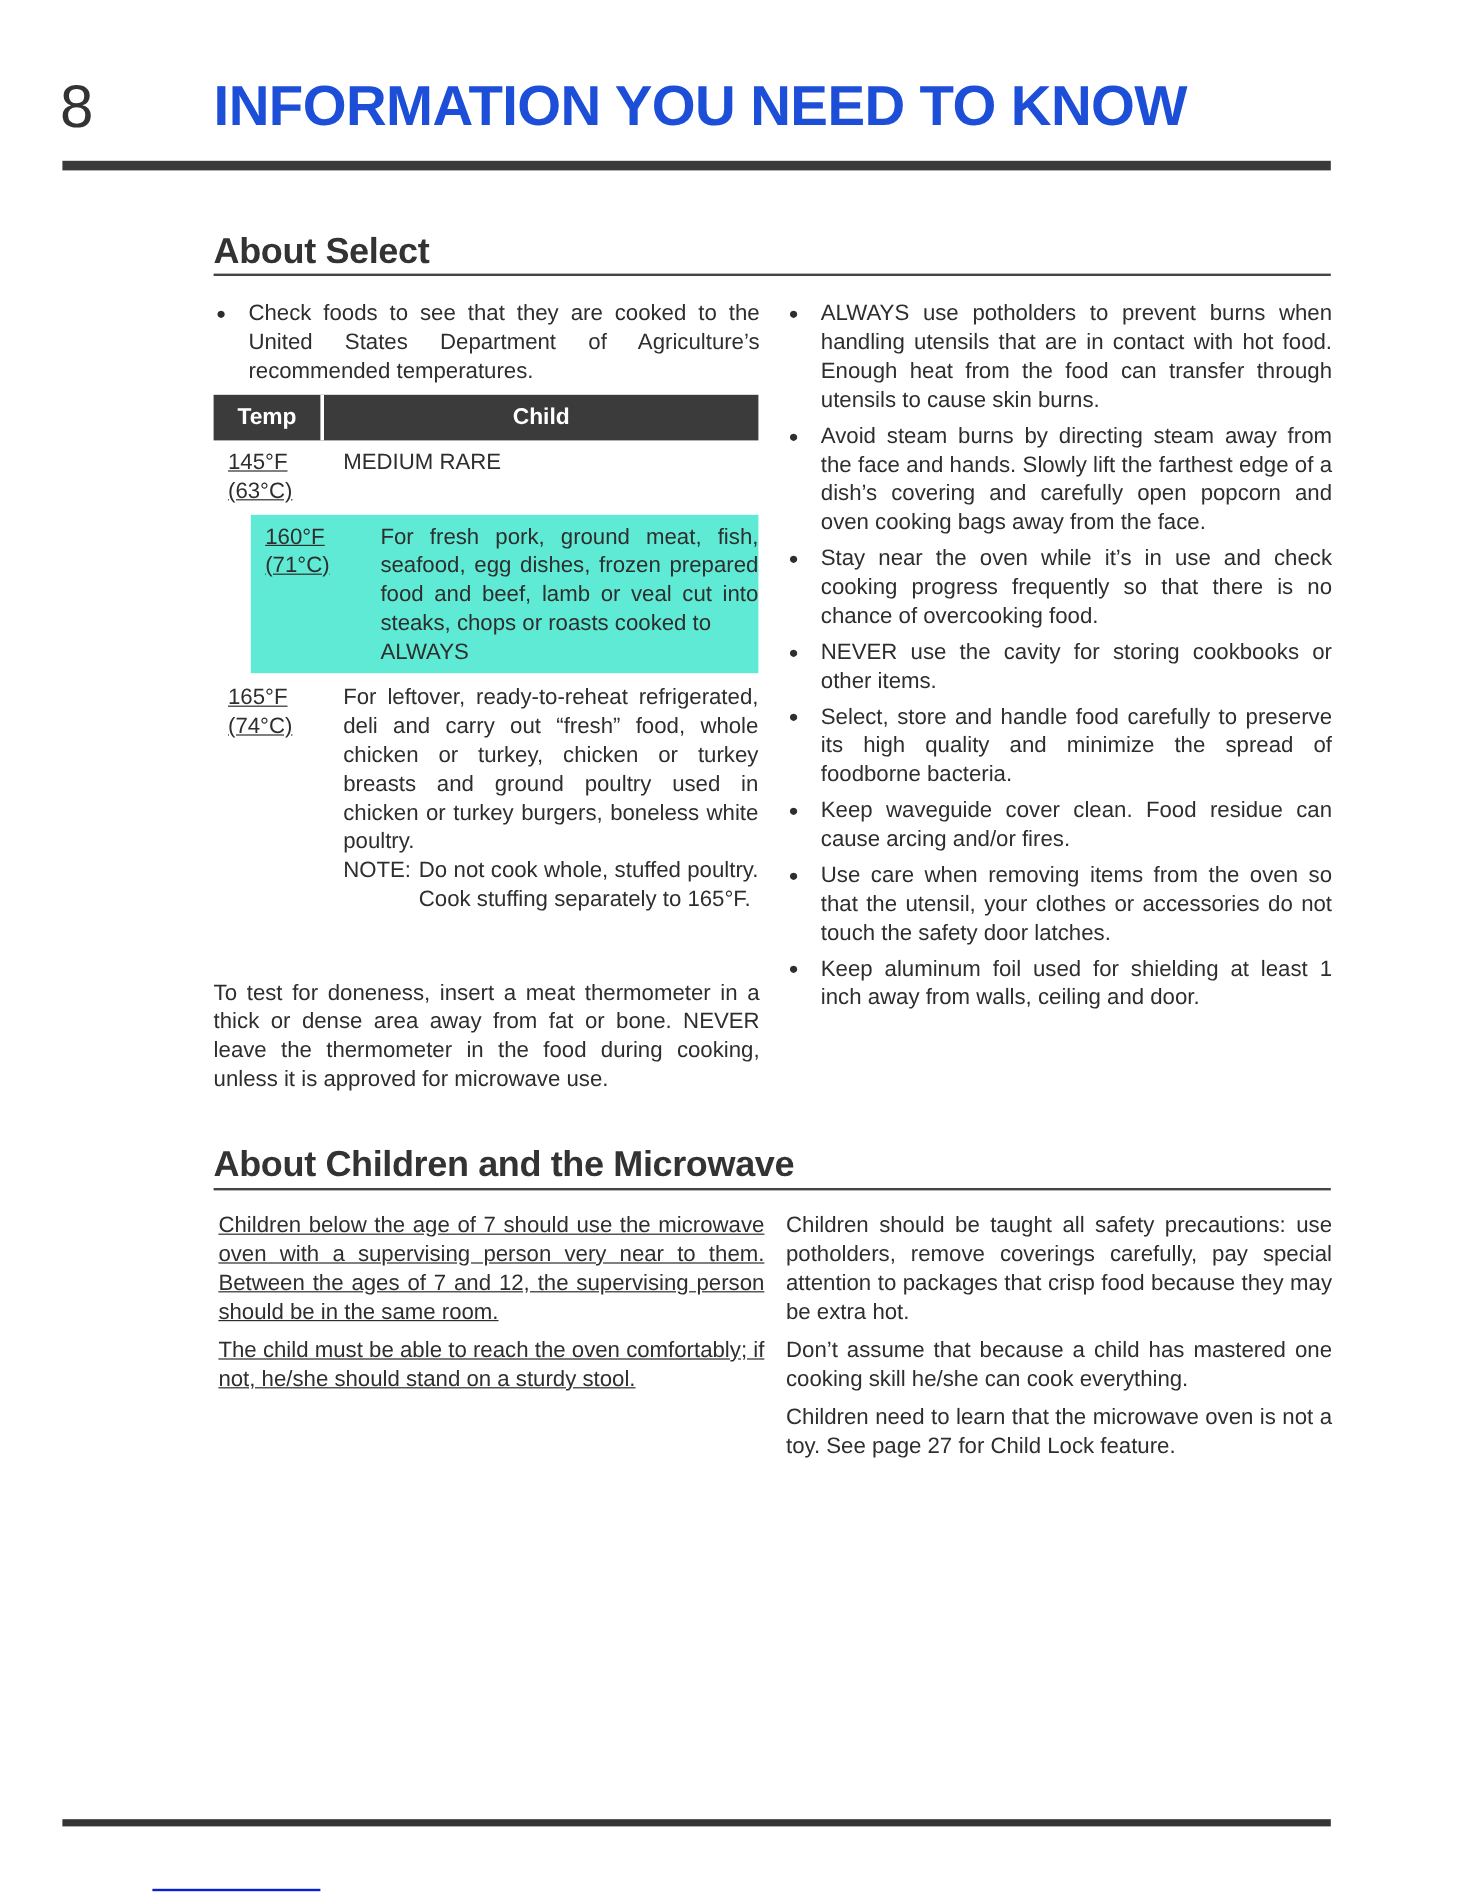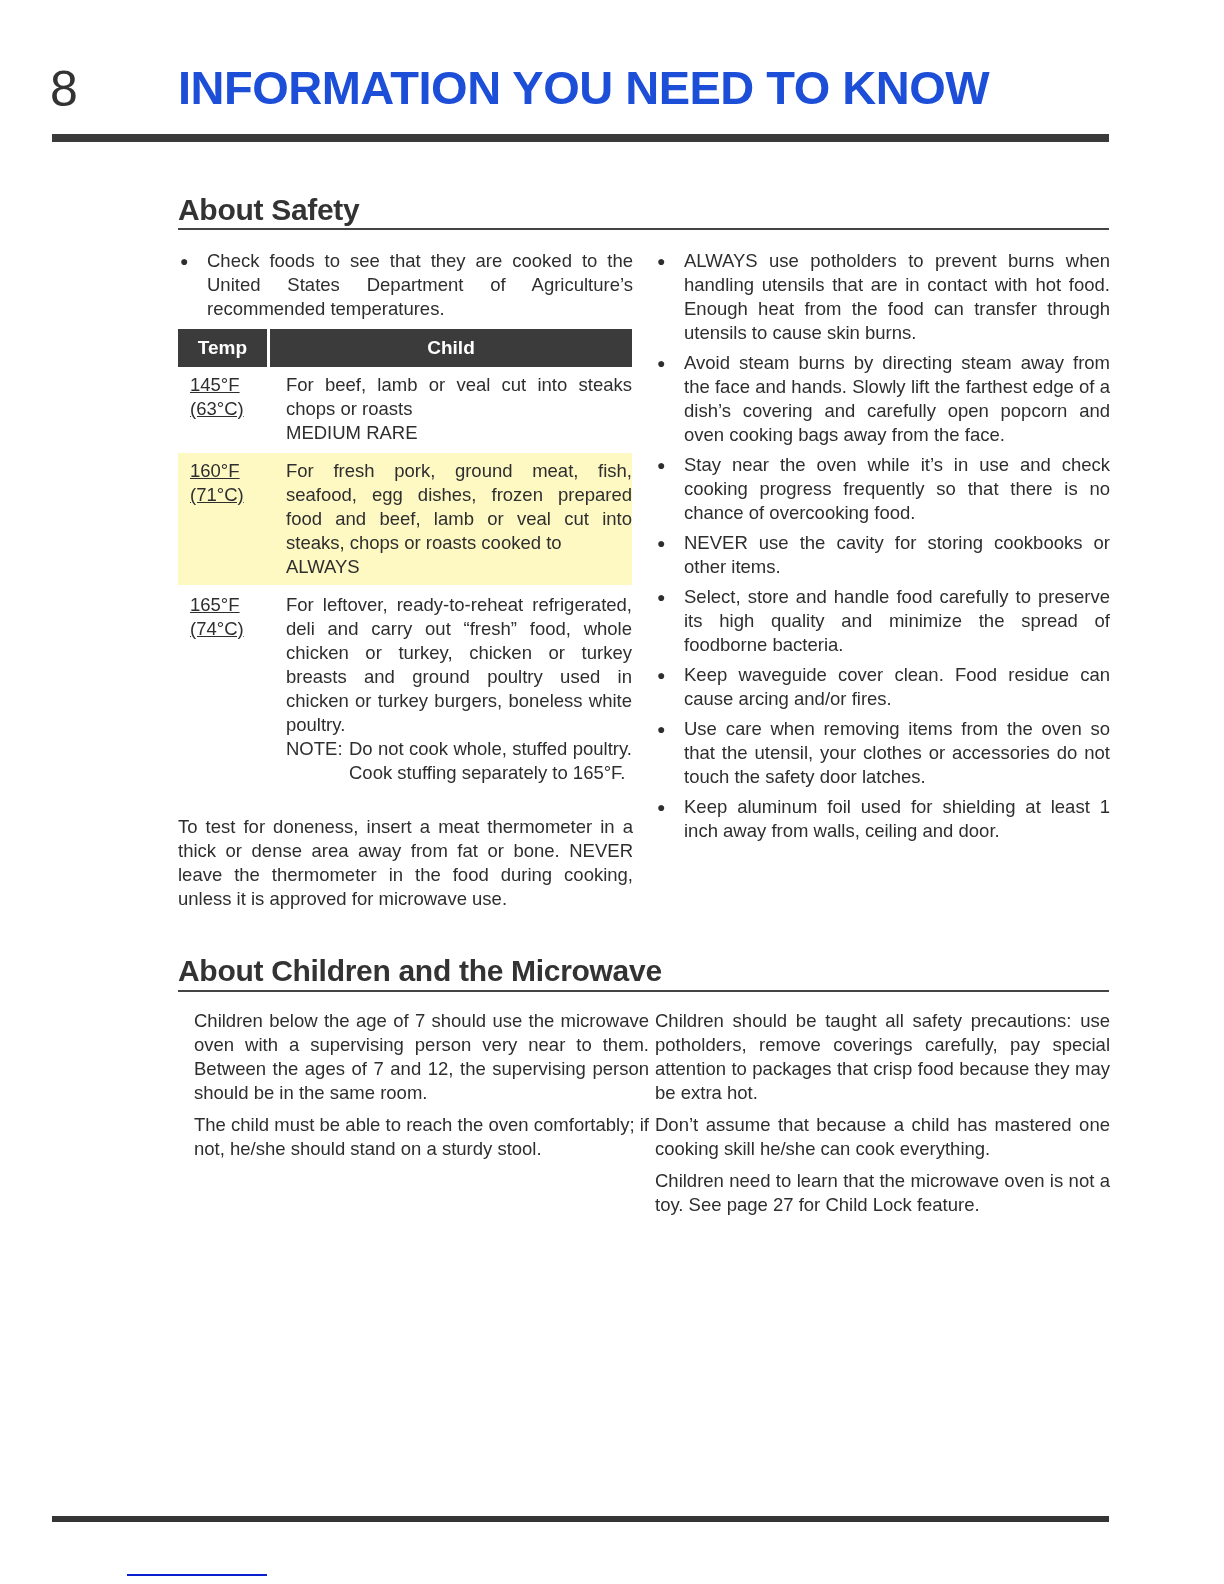--- a/index.html
+++ b/index.html
@@ -47,38 +47,38 @@
   .th-temp {
     width: 89px; background: #3b3b3b; color: #fff; font-weight: bold;
     font-size: 19px; display: flex; align-items: center; justify-content: center;
     border-right: 3px solid #fff;
   }
   .th-food {
     flex: 1; background: #3b3b3b; color: #fff; font-weight: bold;
     font-size: 19px; display: flex; align-items: center; justify-content: center;
   }
   .table-row { display: flex; font-size: 18.5px; line-height: 24px; color: #2e2e2e; }
-  .table-row.shaded { background: #fef9c3; }
+  .table-row.shaded { background: #5eead4; margin-left: 31px; }
   .cell-temp { width: 108px; padding-left: 12px; box-sizing: border-box; text-decoration: underline; }
   .cell-food { flex: 1; padding-left: 0; text-align: justify; }
   .note { display: flex; }
   .note-label { width: 63px; flex: none; }
   .note-text { flex: 1; text-align: justify; }
 
   .para { margin: 0 0 8px 0; text-align: justify; }
   .kids-col { position: absolute; top: 1009px; font-size: 18.5px; line-height: 24px; color: #2e2e2e; width: 455px; }
 </style>
 </head>
 <body>
 
 <div class="page-number">8</div>
 <div class="page-title">INFORMATION YOU NEED TO KNOW</div>
 <div class="top-rule"></div>
 
-<div class="section-heading" style="top:195px;">About Safety</div>
+<div class="section-heading" style="top:195px;">About Select</div>
 <div class="section-rule" style="top:228px;"></div>
 
 <div class="col col-left" style="top:249px;">
   <div class="bullet-item">
     <span class="bullet">●</span>
     <span class="bullet-text">Check foods to see that they are cooked to the United States Department of Agriculture’s recommended temperatures.</span>
   </div>
 </div>
 
 <div class="temp-table">
@@ -86,21 +86,20 @@
     <div class="th-temp">Temp</div>
     <div class="th-food">Child</div>
   </div>
 
   <div class="table-row" style="padding-top:6px; padding-bottom:8px;">
     <div class="cell-temp">
       <div>145°F</div>
       <div>(63°C)</div>
     </div>
     <div class="cell-food">
-      <div>For beef, lamb or veal cut into steaks chops or roasts</div>
       <div>MEDIUM RARE</div>
     </div>
   </div>
 
   <div class="table-row shaded" style="padding-top:6px; padding-bottom:6px;">
     <div class="cell-temp">
       <div>160°F</div>
       <div>(71°C)</div>
     </div>
     <div class="cell-food">
@@ -159,21 +158,21 @@
   </div>
   <div class="bullet-item">
     <span class="bullet">●</span>
     <span class="bullet-text">Keep aluminum foil used for shielding at least 1 inch away from walls, ceiling and door.</span>
   </div>
 </div>
 
 <div class="section-heading" style="top:956px;">About Children and the Microwave</div>
 <div class="section-rule" style="top:990px;"></div>
 
-<div class="kids-col" style="left:194px;">
+<div class="kids-col" style="left:182px;text-decoration:underline;">
   <p class="para">Children below the age of 7 should use the microwave oven with a supervising person very near to them. Between the ages of 7 and 12, the supervising person should be in the same room.</p>
   <p class="para">The child must be able to reach the oven comfortably; if not, he/she should stand on a sturdy stool.</p>
 </div>
 <div class="kids-col" style="left:655px;">
   <p class="para">Children should be taught all safety precautions: use potholders, remove coverings carefully, pay special attention to packages that crisp food because they may be extra hot.</p>
   <p class="para">Don’t assume that because a child has mastered one cooking skill he/she can cook everything.</p>
   <p class="para">Children need to learn that the microwave oven is not a toy. See page 27 for Child Lock feature.</p>
 </div>
 
 <div class="bottom-rule"></div>

